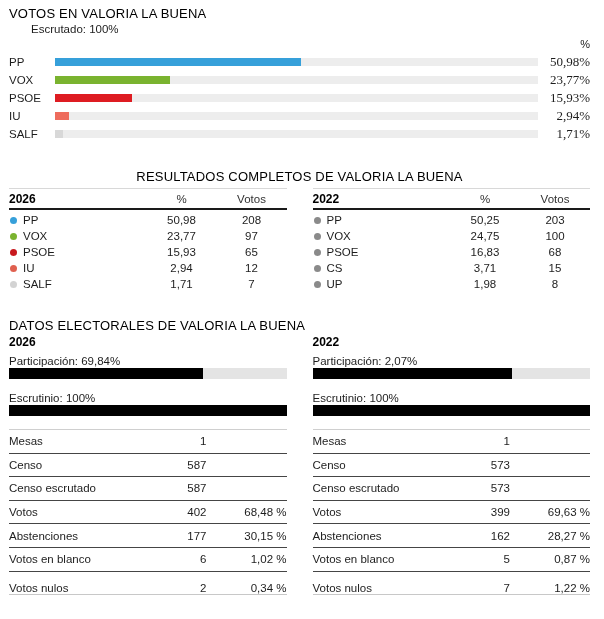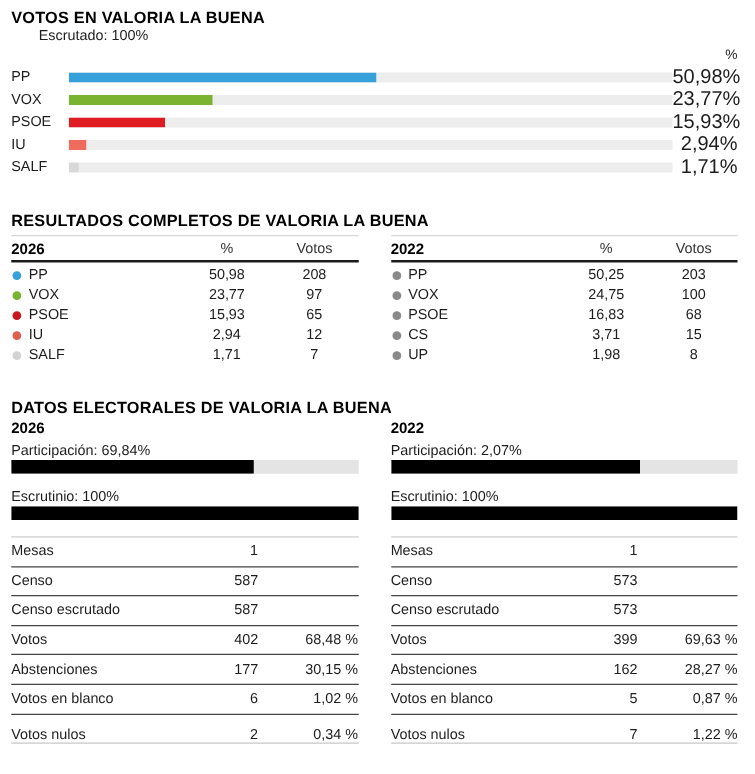--- a/index.html
+++ b/index.html
@@ -5,40 +5,40 @@
   * { box-sizing: border-box; }
   html, body { margin: 0; padding: 0; }
   body {
     width: 604px; height: 619px; background: #fff;
     font-family: "Liberation Sans", "DejaVu Sans", sans-serif;
     color: #1d1d1d; overflow: hidden;
   }
   .inner { padding: 7px 14px 0 9px; }
 
   .sec-title {
-    font-size: 13px; font-weight: 700; color: #000;
+    font-size: 13px; font-weight: 400; color: #000;
     line-height: 14px; letter-spacing: .2px; margin: 0;
   }
 
   
   .escrutado { font-size: 11.5px; line-height: 13px; margin-top: 2px; color: #1d1d1d; padding-left: 22px; }
   .pct-head { text-align: right; font-size: 11px; line-height: 13px; margin-top: 2px; color: #222; }
   .vrows { margin-top: 2px; }
   .vrow { display: flex; align-items: center; height: 18px; }
   .vlabel { width: 46px; font-size: 11.5px; }
   .vtrack { flex: 1; height: 8px; background: #EDEDED; overflow: hidden; }
   .vfill { display: block; height: 100%; width: 0; }
-  .vvalue { width: 52px; text-align: right; font-size: 16px; }
+  .vvalue { width: 52px; text-align: right; font-size: 13px; font-family: Liberation Serif, serif; }
 
   
   .two-col { display: flex; gap: 26px; }
   .col { flex: 1; min-width: 0; }
 
   
-  .results-title { margin-top: 27px; }
+  .results-title { margin-top: 27px; text-align: center; }
   .rtables { margin-top: 4px; }
   .rtable { border-top: 1px solid #d8d8d8; }
   .thead {
     display: flex; align-items: center; height: 21px;
     border-bottom: 2px solid #1a1a1a;
   }
   .th-year { flex: 1; font-weight: 700; font-size: 12px; color: #000; }
   .th-pct, .th-votes { width: 70px; text-align: center; font-size: 11.5px; color: #333; }
   .tbody { padding-top: 2px; }
   .trow { display: flex; align-items: center; height: 16px; font-size: 11.5px; }

